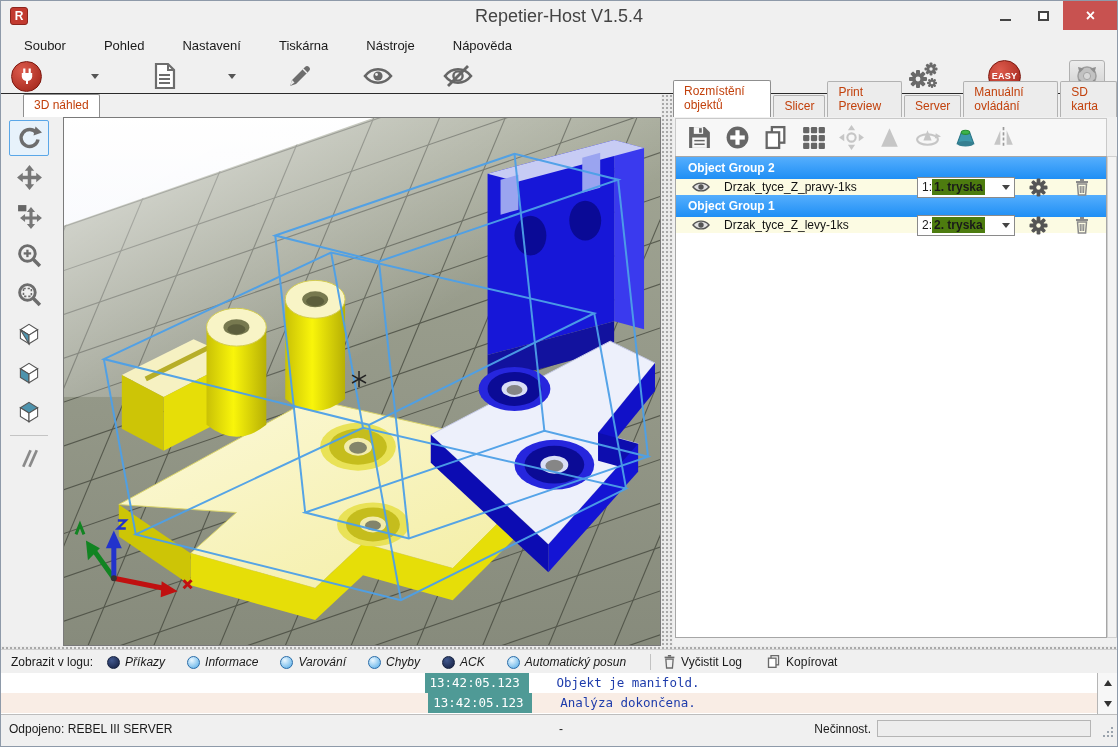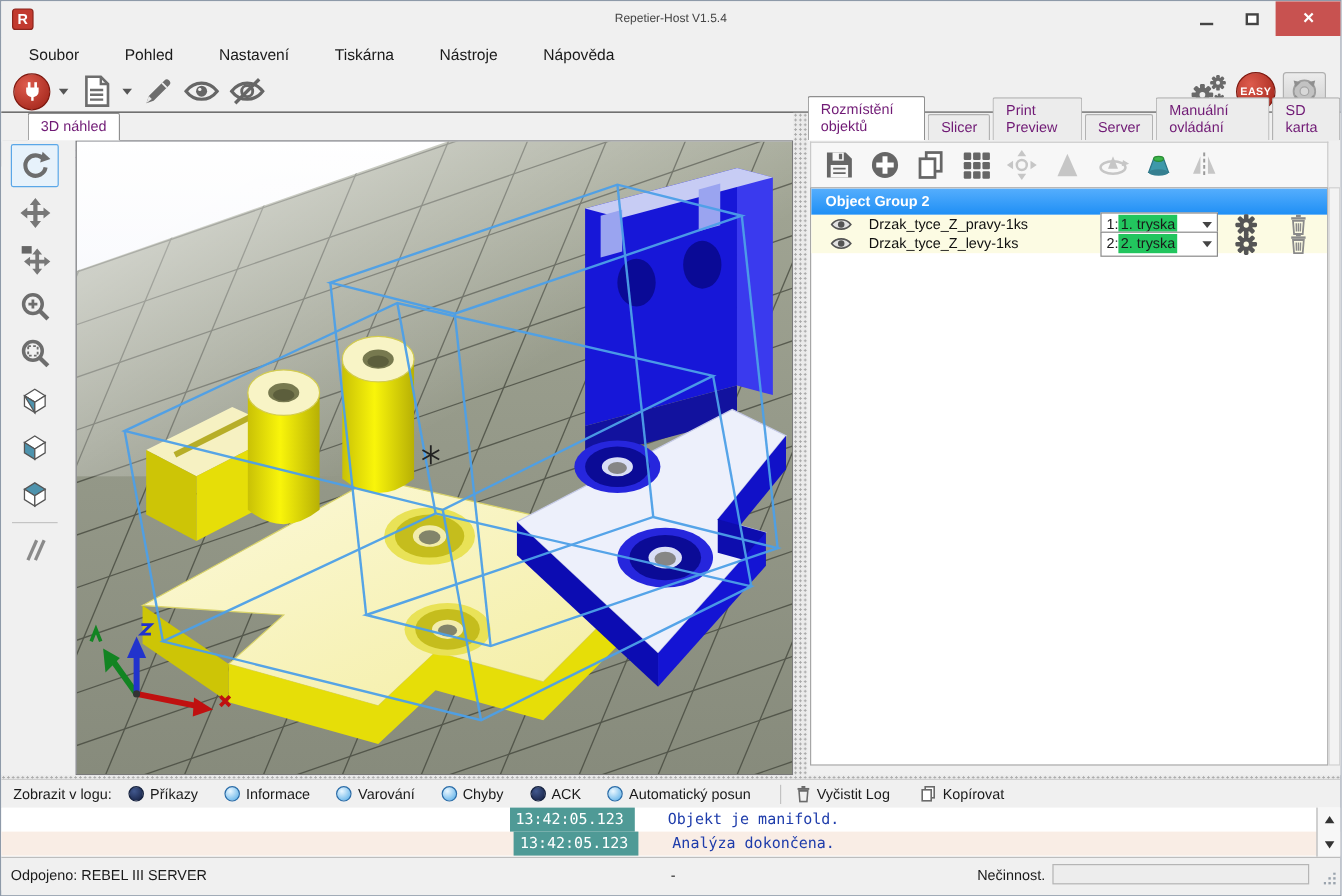--- a/index.html
+++ b/index.html
@@ -7,52 +7,52 @@
   body { font-family:"Liberation Sans", sans-serif; font-size:12px; color:#1a1a1a; }
   #app { position:relative; width:1118px; height:747px; background:#f0f0f0;
          border:1px solid #8e9aa9; overflow:hidden; }
 
   
   .titlebar { position:absolute; left:0; top:0; width:100%; height:30px; background:#f0f0f0; }
   .app-icon { position:absolute; left:9px; top:6px; width:18px; height:18px; background:#c23a2f;
               border:1px solid #8c241c; border-radius:3px; color:#fff; font-weight:bold;
               font-size:12px; text-align:center; line-height:16px; }
   .title-text { position:absolute; left:0; right:0; top:0; height:30px; text-align:center;
-                line-height:30px; font-size:10px; color:#444; }
+                line-height:30px; font-size:18px; color:#444; }
   .winbtn { position:absolute; top:0; height:29px; display:flex; align-items:center; justify-content:center; }
   .btn-min { left:986px; width:36px; } .btn-max { left:1022px; width:40px; }
   .btn-close { left:1062px; width:55px; background:#c85250; }
   .glyph-min { width:11px; height:2px; background:#444; margin-top:8px; }
   .glyph-max { width:11px; height:10px; border:2px solid #444; background:#fff; }
   .glyph-close { color:#fff; font-size:16px; font-weight:bold; line-height:1; }
 
   
   .menubar { position:absolute; left:0; top:30px; width:100%; height:28px; background:#f0f0f0;
              display:flex; align-items:center; padding-left:12px;gap:16px; }
   .menu-item { padding:5px 11px; font-size:13px; color:#1a1a1a; cursor:default; }
 
   
   .toolbar { position:absolute; left:0; top:58px; width:100%; height:35px; background:#f0f0f0;
-             border-bottom:1px solid #2a2a2a; display:flex; align-items:center; padding:0 8px; }
+             border-bottom:1px solid #2a2a2a; display:flex; align-items:center; padding:0 8px;gap:42px; }
   .tbtn { height:32px; display:flex; align-items:center; justify-content:center; margin-right:2px; padding:0 2px; }
   .round-red { width:31px; height:31px; border-radius:50%;
                background:radial-gradient(circle at 35% 30%, #dd5b4d, #9c2015);
                border:1px solid #7d180f; display:flex; align-items:center; justify-content:center; }
   .caret { width:0; height:0; border-left:4px solid transparent; border-right:4px solid transparent;
            border-top:5px solid #555; margin:0 6px 0 3px; align-self:center; }
   .toolbar-spacer { flex:1; }
   .easy-label { color:#fff; font-weight:bold; font-size:9px; letter-spacing:.3px; }
   .estop-tile { width:36px; height:32px; border:1px solid #b0b0b0; border-radius:3px;
                 background:linear-gradient(#ececec,#cfcfcf); display:flex; align-items:center; justify-content:center; }
 
   
   .main { position:absolute; left:0; top:93px; width:100%; height:552px; background:#f0f0f0; }
   .tabstrip { position:absolute; left:0; top:0; height:23px; display:flex; align-items:flex-end; padding-left:0;flex-direction:column; }
   .tab { padding:3px 10px 4px; font-size:12px; border:1px solid #b2b2b2; border-bottom:none;
-         background:#ececec; color:#701a75; margin-right:2px; border-radius:2px 2px 0 0; }
+         background:#ececec; color:#c2410c; margin-right:2px; border-radius:2px 2px 0 0; }
   .tab.active { background:#fff; border-color:#8f8f8f; position:relative; z-index:2; padding-bottom:5px; }
 
   
   .toolcol { position:absolute; left:0; top:23px; width:62px; height:529px; background:#f0f0f0; }
   .vbtn { width:40px; height:36px; margin:3px 0 3px 8px; display:flex; align-items:center;
           justify-content:center; border:1px solid transparent; border-radius:2px; }
   .vbtn.active { border-color:#5aa7e8; background:#e7f2fb; }
   .toolcol-sep { width:38px; height:1px; background:#c4c4c4; margin:6px 0 4px 9px; }
 
   
@@ -76,34 +76,34 @@
                  border:1px solid #d0d0d0; }
   .grp-header { height:22px; background:linear-gradient(#55aefd,#1f8ff5); color:#fff; font-weight:bold;
                 font-size:12px; line-height:22px; padding-left:12px; }
   .obj-row { height:16px; background:#fcfbe3; display:flex; align-items:center; }
   .obj-eye { margin:0 14px 0 16px; display:flex; }
   .obj-name { font-size:12px; color:#111; flex:0 0 auto; }
   .row-spring { flex:1; }
   .combo { width:98px; height:21px; background:#fff; border:1px solid #8a8a8a; display:flex;
            align-items:center; font-size:12px; margin-right:14px; }
   .combo-prefix { padding-left:4px; }
-  .combo-value { background:#22c55e; padding:1px 2px; }
+  .combo-value { background:#4d7c0f; padding:1px 2px;font-weight:bold; }
   .combo-arrow-zone { margin-left:auto; width:16px; display:flex; justify-content:center; }
   .combo-arrow { width:0; height:0; border-left:4px solid transparent; border-right:4px solid transparent;
                  border-top:5px solid #444; }
   .row-gear { margin-right:26px; display:flex; }
   .row-trash { margin-right:16px; display:flex; }
 
   
   .hsplit { position:absolute; left:0; top:645px; width:100%; height:3px; background:#ebebeb;
             background-image:radial-gradient(#a9a9a9 0.9px, transparent 1px); background-size:4px 4px; }
   .logbar { position:absolute; left:0; top:648px; width:100%; height:24px; background:#f0f0f0;
             border-top:1px solid #cfcfcf; display:flex; align-items:center; padding-left:10px; }
   .logbar-label { font-size:12px; margin-right:14px; }
-  .toggle { display:flex; align-items:flex-start; margin-right:22px; }
+  .toggle { display:flex; align-items:flex-end; margin-right:22px;font-style:italic; }
   .tog-circle { width:13px; height:13px; border-radius:50%; border:1px solid #16223f; margin-right:5px; }
   .tog-dark  { background:radial-gradient(circle at 35% 30%, #41588e, #131d3d); }
   .tog-light { background:radial-gradient(circle at 35% 30%, #eaf7ff, #4fa9e6); border-color:#2a6ca8; }
   .logbar-sep { width:1px; height:16px; background:#c2c2c2; margin:0 12px 0 2px; }
   .logbar-btn { display:flex; align-items:center; margin-right:24px; }
   .logbar-btn span { margin-left:5px; }
 
   .logarea { position:absolute; left:0; top:672px; width:100%; height:41px; background:#fff;
              font-family:"DejaVu Sans Mono", monospace; font-size:12.5px; }
   .log-row { display:flex; height:20px; line-height:20px;justify-content:center; }
@@ -610,20 +610,21 @@
             <svg width="16" height="18" viewBox="0 0 16 18">
               <rect x="2" y="3" width="12" height="2" fill="#8a8a8a"></rect>
                 <rect x="6" y="1" width="4" height="2" fill="#8a8a8a"></rect>
               <path d="M3.5 6 H12.5 L11.6 17 H4.4 Z" fill="none" stroke="#8a8a8a" stroke-width="1.5"></path>
               <line x1="6.2" y1="8" x2="6.4" y2="15" stroke="#8a8a8a" stroke-width="1.2"></line>
               <line x1="8" y1="8" x2="8" y2="15" stroke="#8a8a8a" stroke-width="1.2"></line>
               <line x1="9.8" y1="8" x2="9.6" y2="15" stroke="#8a8a8a" stroke-width="1.2"></line>
             </svg>
           </span>
         </div>
+        <div class="grp-header">Object Group 1</div>
         <div class="obj-row">
           <span class="obj-eye">
             <svg width="18" height="12" viewBox="0 0 18 12">
                 <path d="M1 6 C5 0.8 13 0.8 17 6 C13 11.2 5 11.2 1 6 Z" fill="#e2e2e2" stroke="#555" stroke-width="1.4"></path>
                 <circle cx="9" cy="6" r="2.7" fill="#555"></circle>
               </svg>
           </span>
           <span class="obj-name">Drzak_tyce_Z_levy-1ks</span>
           <span class="row-spring"></span>
           <div class="combo">

